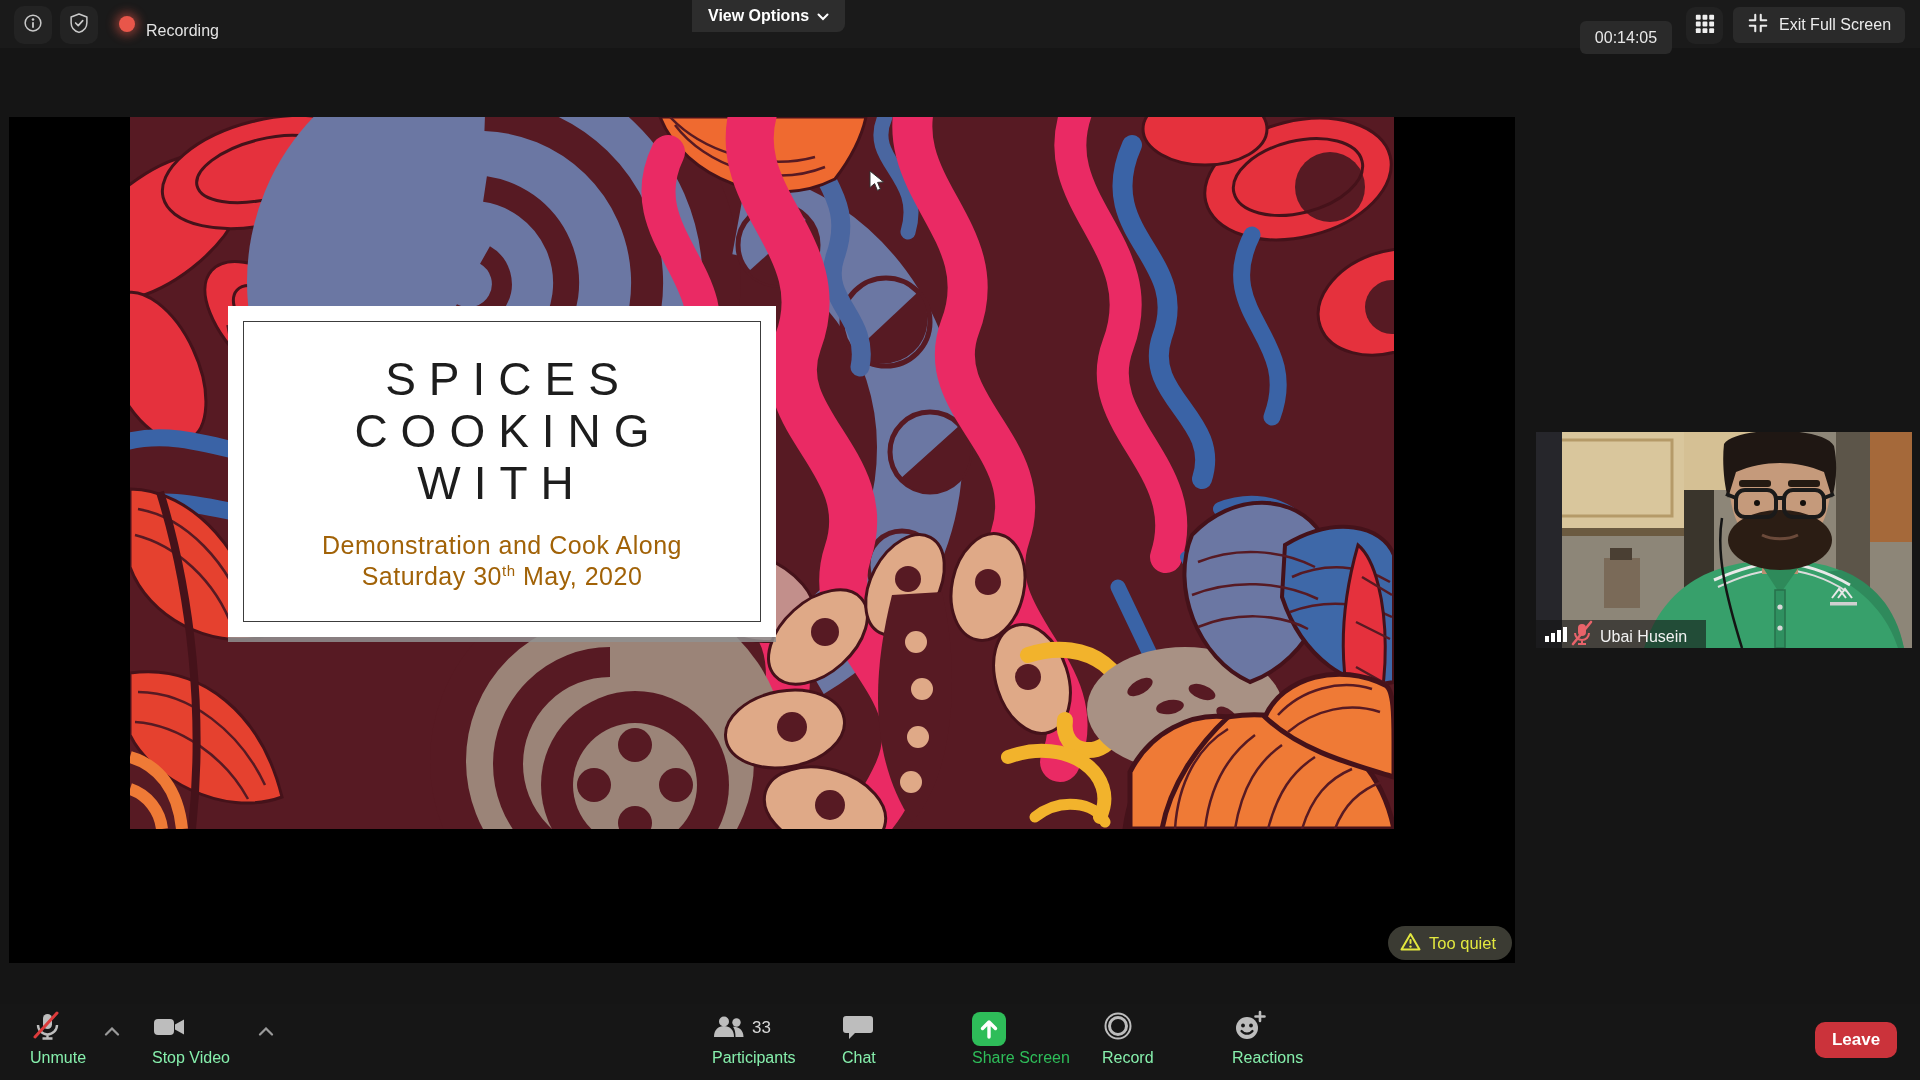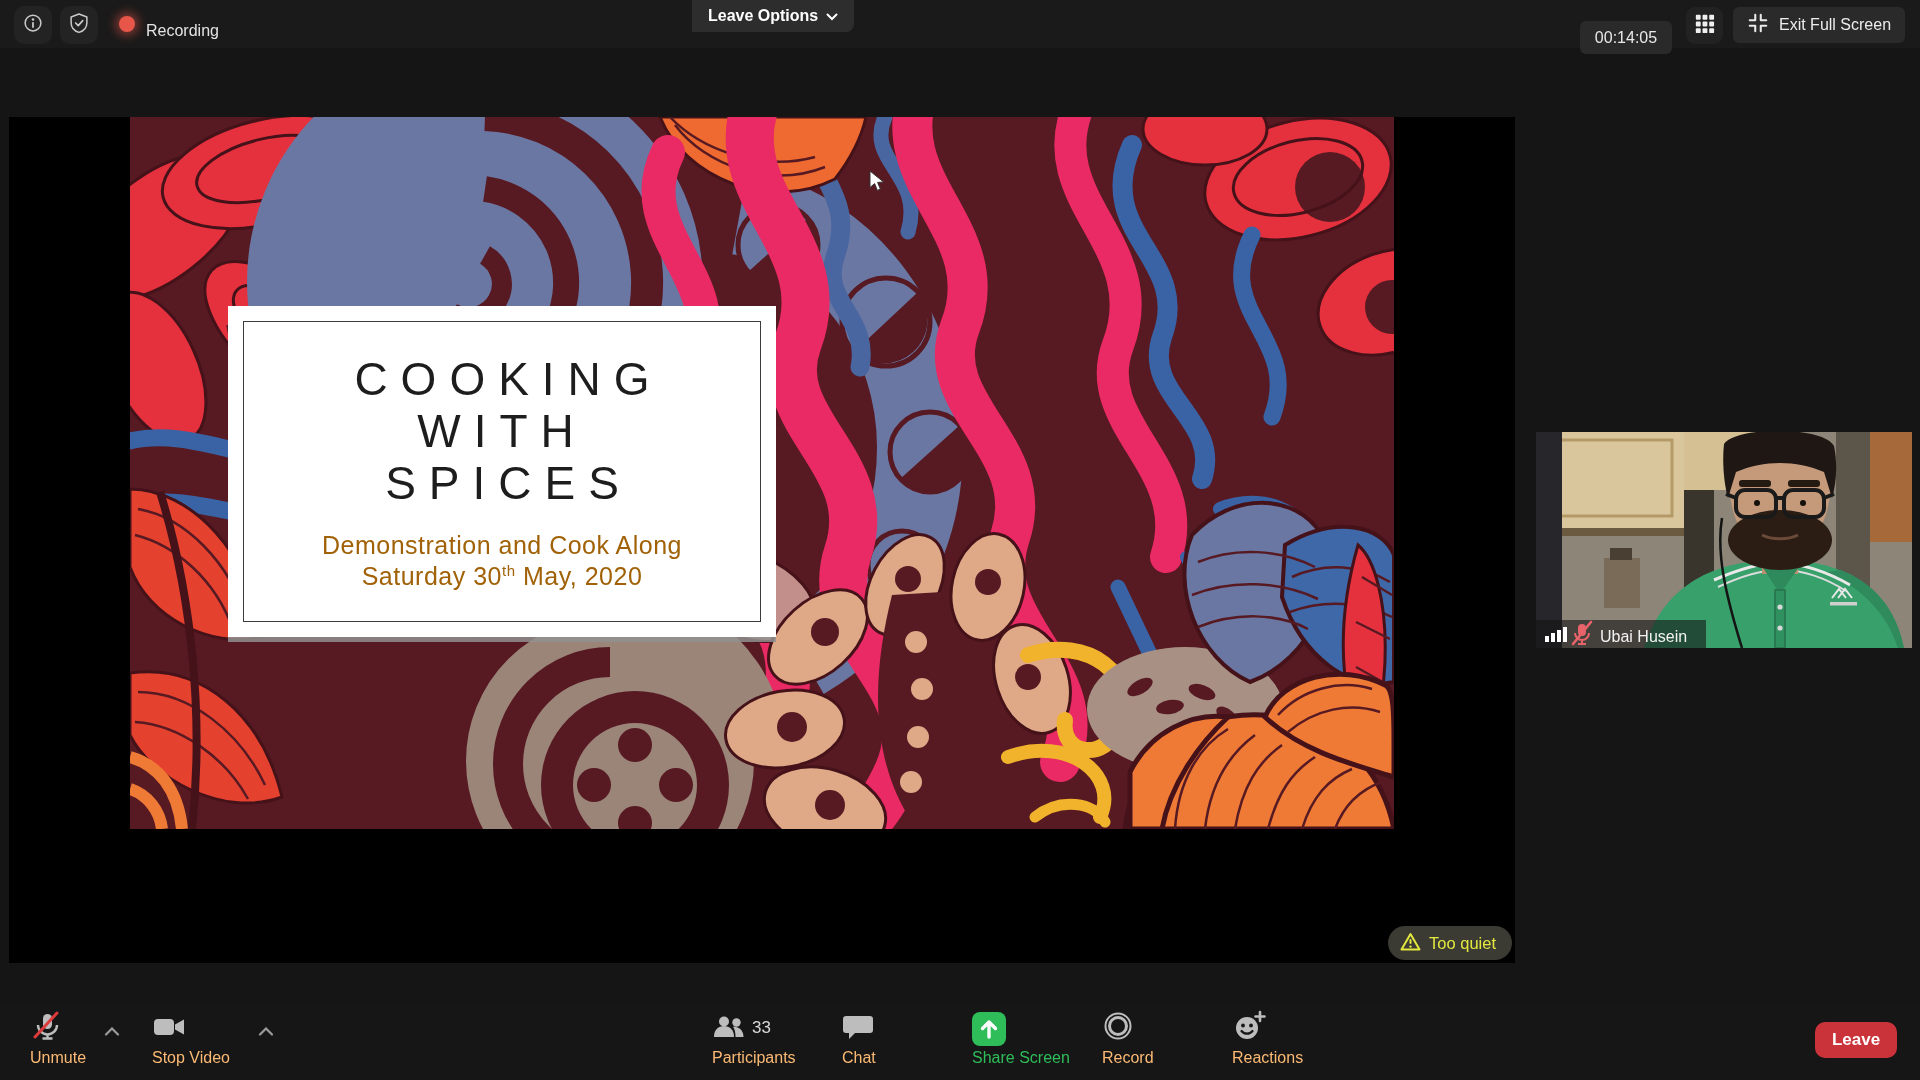--- a/index.html
+++ b/index.html
@@ -53,21 +53,21 @@
   #cursor { position:absolute; left:868px; top:170px; }
 
   
   #video-thumb { position:absolute; left:1536px; top:432px; width:376px; height:216px; background:#000;
                  cursor:pointer; }
   #video-thumb svg { display:block; }
 
   
   #toolbar { position:absolute; left:0; top:1004px; width:1920px; height:76px; background:#161616; }
   .tb-item { position:absolute; display:flex; flex-direction:column; align-items:flex-start; cursor:pointer; }
-  .tb-label { font-size:16px; color:#fdba74; margin-top:3px; white-space:nowrap; }
+  .tb-label { font-size:16px; color:#86efac; margin-top:3px; white-space:nowrap; }
   .tb-icon { height:34px; display:flex; align-items:flex-end; justify-content:center; }
   .chev { position:absolute; cursor:pointer; }
   #tb-center { position:absolute; left:712px; top:8px; display:flex; gap:10px; }
   #tb-center .tb-item { position:relative; width:120px; }
   .green-label { color:#2ebd59 !important; }
   .count { color:#d8d8d8; font-size:17px; margin-left:6px; margin-bottom:2px; }
   #share-icon-box { width:34px; height:34px; background:#2ebd59; border-radius:8px;
                     display:flex; align-items:center; justify-content:center; }
   #leave-btn { position:absolute; left:1815px; top:18px; width:82px; height:36px; background:#cb333b;
                border:none; border-radius:10px; color:#fff; font-weight:bold; font-size:17px;
@@ -92,21 +92,21 @@
           <path d="M16 4 L26.5 8 V15.5 C26.5 22.5 21.5 26.8 16 28.5 C10.5 26.8 5.5 22.5 5.5 15.5 V8 Z" fill="none" stroke="#c9c9c9" stroke-width="2" stroke-linejoin="round"></path>
           <path d="M11.5 16 L15 19.5 L21 12.8" fill="none" stroke="#c9c9c9" stroke-width="2.2" stroke-linecap="round" stroke-linejoin="round"></path>
         </svg>
     </span>
   </div>
   <div id="rec-dot"></div>
   <div id="rec-label">Recording</div>
 
   <div id="banner-wrap">
     <div id="view-options">
-      <span>Leave Options</span>
+      <span>View Options</span>
       <svg width="12" height="8" viewBox="0 0 12 8">
           <path d="M1.5 1.5 L6 6 L10.5 1.5" fill="none" stroke="#fff" stroke-width="2" stroke-linecap="round"></path>
         </svg>
     </div>
   </div>
 
   <div id="timer">00:14:05</div>
   <div id="gallery-btn">
     <span>
       <svg width="22" height="22" viewBox="0 0 24 24">
@@ -324,22 +324,22 @@
         <path d="M1172 712 C1182 680 1198 662 1222 652"></path>
         <path d="M1205 712 C1215 685 1232 672 1252 665"></path>
         <path d="M1148 598 C1172 572 1210 562 1242 572"></path>
         <path d="M1158 615 C1185 592 1220 585 1250 595"></path>
       </g>
     </svg>
 
     <div id="title-card">
       <div class="inner">
         <div id="slide-title-block">
+          <div class="slide-title">SPICES</div>
           <div class="slide-title">COOKING WITH</div>
-          <div class="slide-title">SPICES</div>
         </div>
         <div id="slide-sub-block">
           <div>Demonstration and Cook Along</div>
           <div><span>Saturday 30</span><sup>th</sup><span> May, 2020</span></div>
         </div>
       </div>
     </div>
   </div>
 
   <div id="too-quiet">

